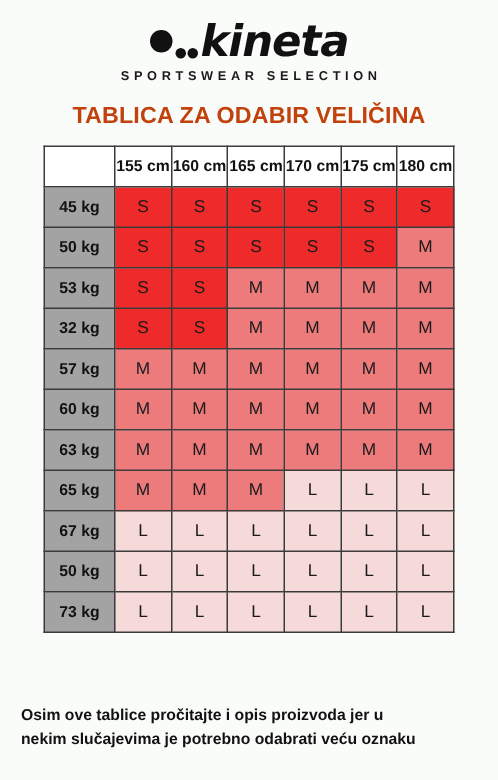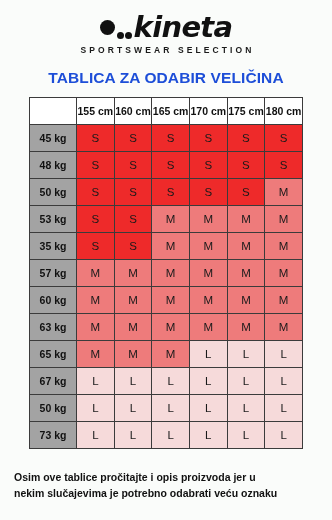--- a/index.html
+++ b/index.html
@@ -52,21 +52,21 @@
     margin-top: 4px;
     padding-left: 3px;
   }
 
   
   #page-title {
     text-align: center;
     font-family: "Liberation Sans", sans-serif;
     font-size: 15.5px;
     font-weight: bold;
-    color: #1d4ed8;
+    color: #c2410c;
     margin-top: 14px;
     letter-spacing: 0.1px;
   }
 
   
   #size-table-wrap {
     position: absolute;
     left: 29px;
     top: 97px;
     width: 274px;
@@ -164,48 +164,39 @@
         <tr>
           <td class="row-head">45 kg</td>
           <td class="size-cell size-S">S</td>
           <td class="size-cell size-S">S</td>
           <td class="size-cell size-S">S</td>
           <td class="size-cell size-S">S</td>
           <td class="size-cell size-S">S</td>
           <td class="size-cell size-S">S</td>
         </tr>
         <tr>
-          <td class="row-head">48 kg</td>
-          <td class="size-cell size-S">S</td>
-          <td class="size-cell size-S">S</td>
-          <td class="size-cell size-S">S</td>
-          <td class="size-cell size-S">S</td>
-          <td class="size-cell size-S">S</td>
-          <td class="size-cell size-S">S</td>
-        </tr>
-        <tr>
           <td class="row-head">50 kg</td>
           <td class="size-cell size-S">S</td>
           <td class="size-cell size-S">S</td>
           <td class="size-cell size-S">S</td>
           <td class="size-cell size-S">S</td>
           <td class="size-cell size-S">S</td>
           <td class="size-cell size-M">M</td>
         </tr>
         <tr>
           <td class="row-head">53 kg</td>
           <td class="size-cell size-S">S</td>
           <td class="size-cell size-S">S</td>
           <td class="size-cell size-M">M</td>
           <td class="size-cell size-M">M</td>
           <td class="size-cell size-M">M</td>
           <td class="size-cell size-M">M</td>
         </tr>
         <tr>
-          <td class="row-head">35 kg</td>
+          <td class="row-head">32 kg</td>
           <td class="size-cell size-S">S</td>
           <td class="size-cell size-S">S</td>
           <td class="size-cell size-M">M</td>
           <td class="size-cell size-M">M</td>
           <td class="size-cell size-M">M</td>
           <td class="size-cell size-M">M</td>
         </tr>
         <tr>
           <td class="row-head">57 kg</td>
           <td class="size-cell size-M">M</td>

